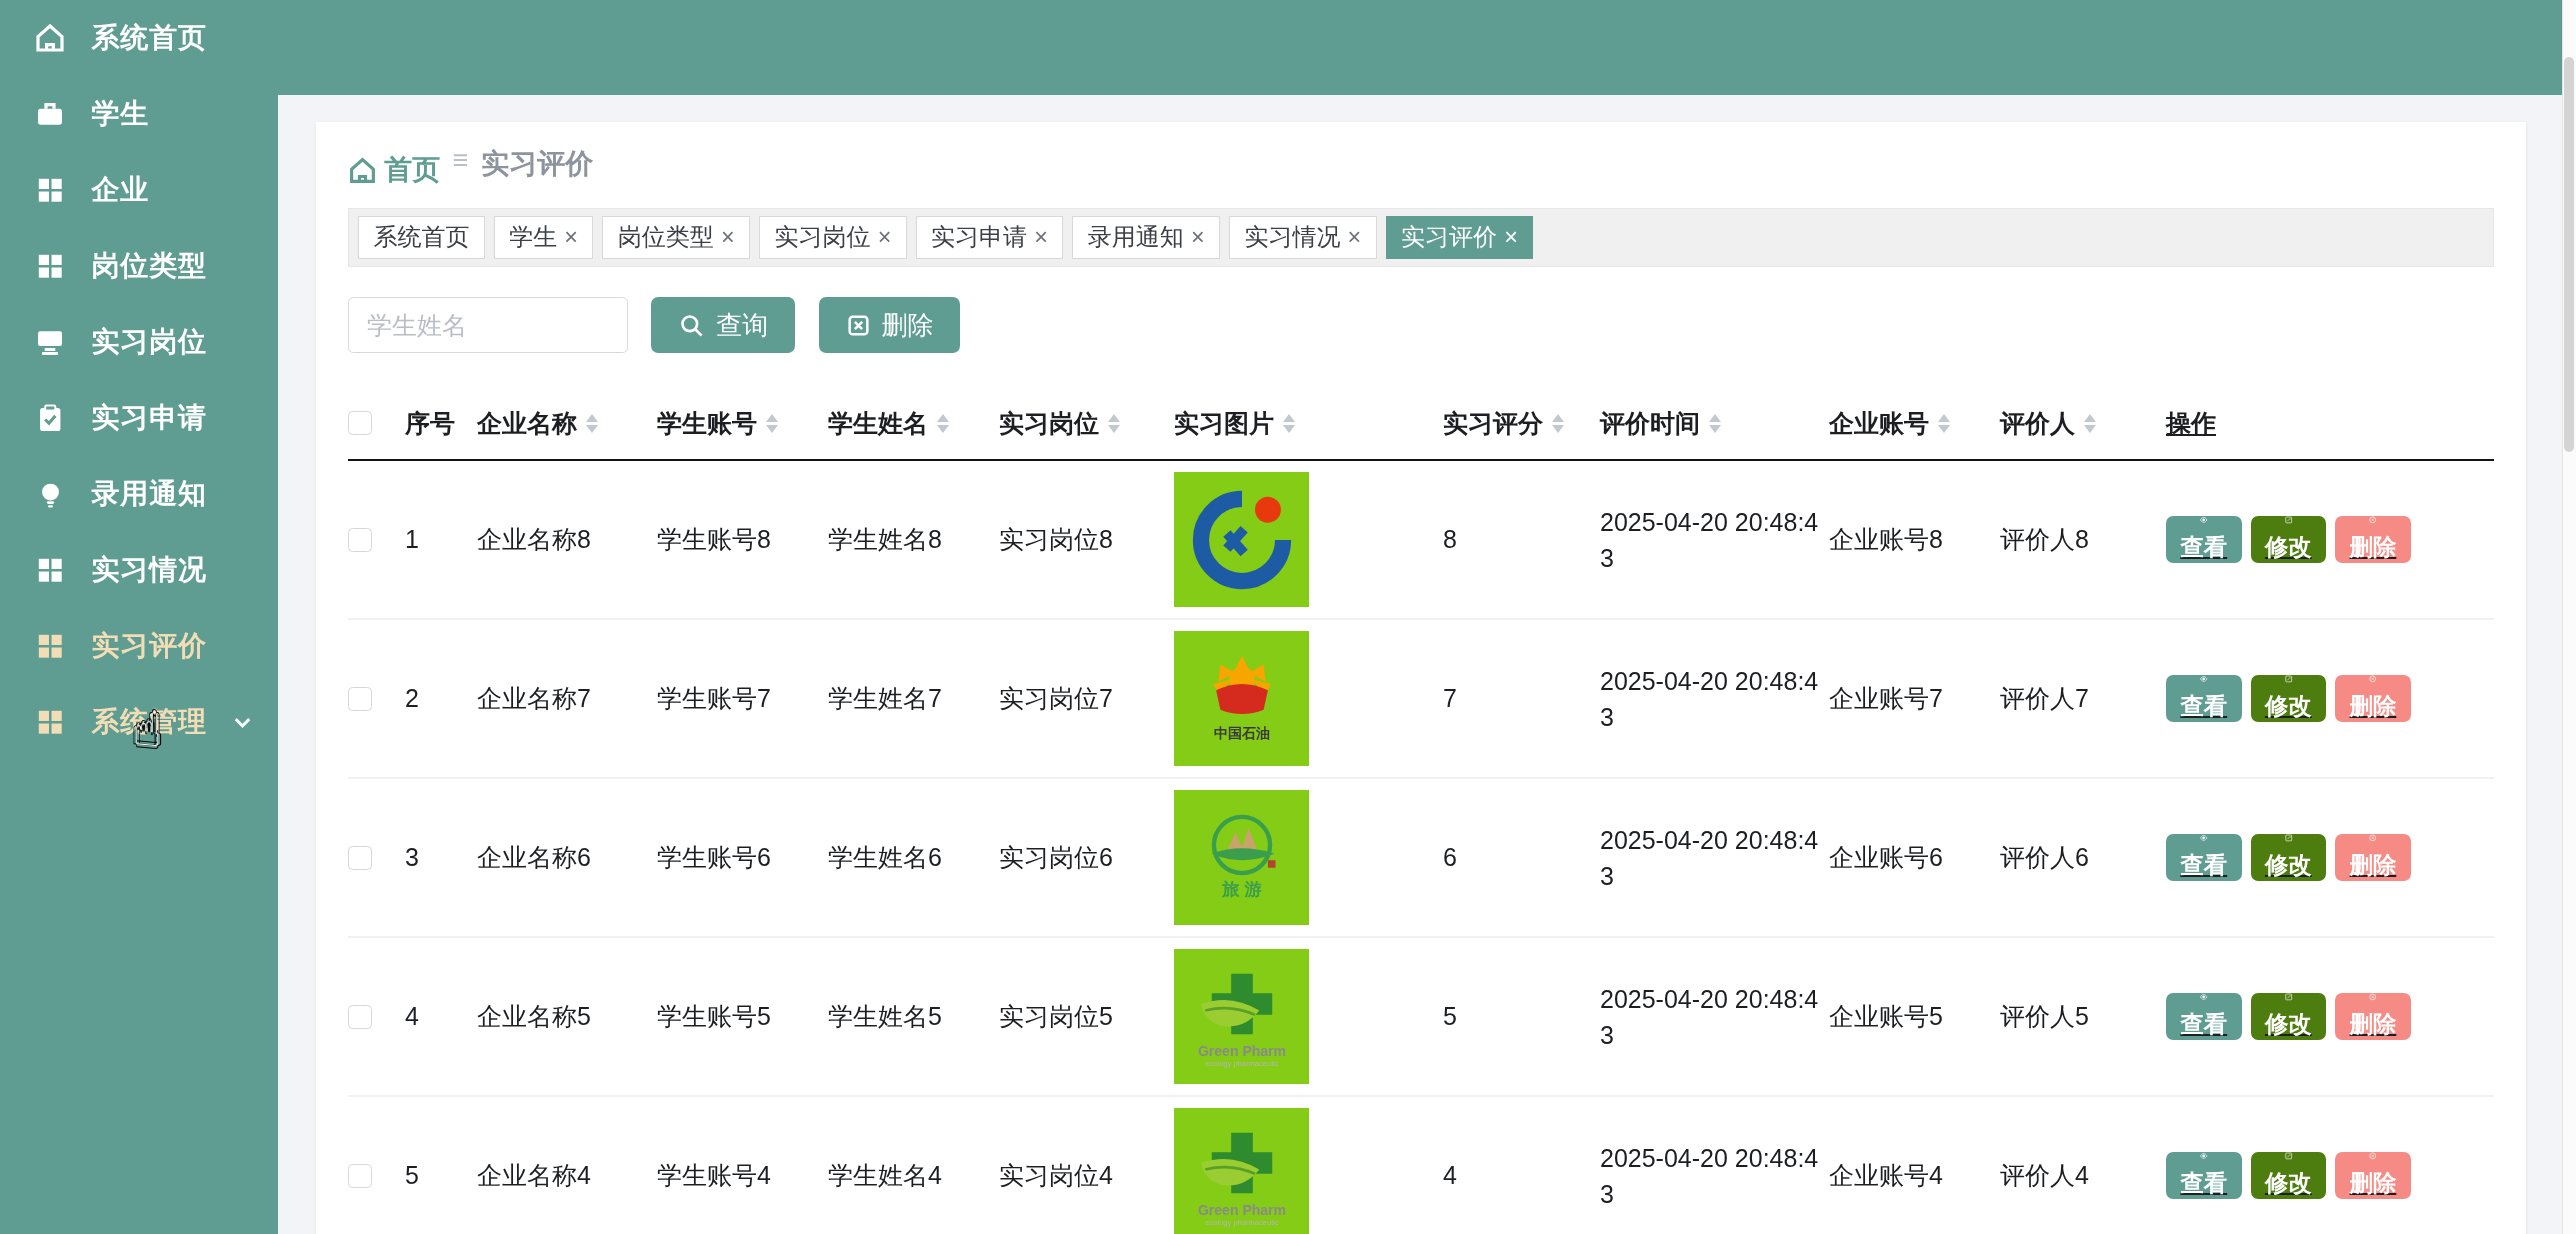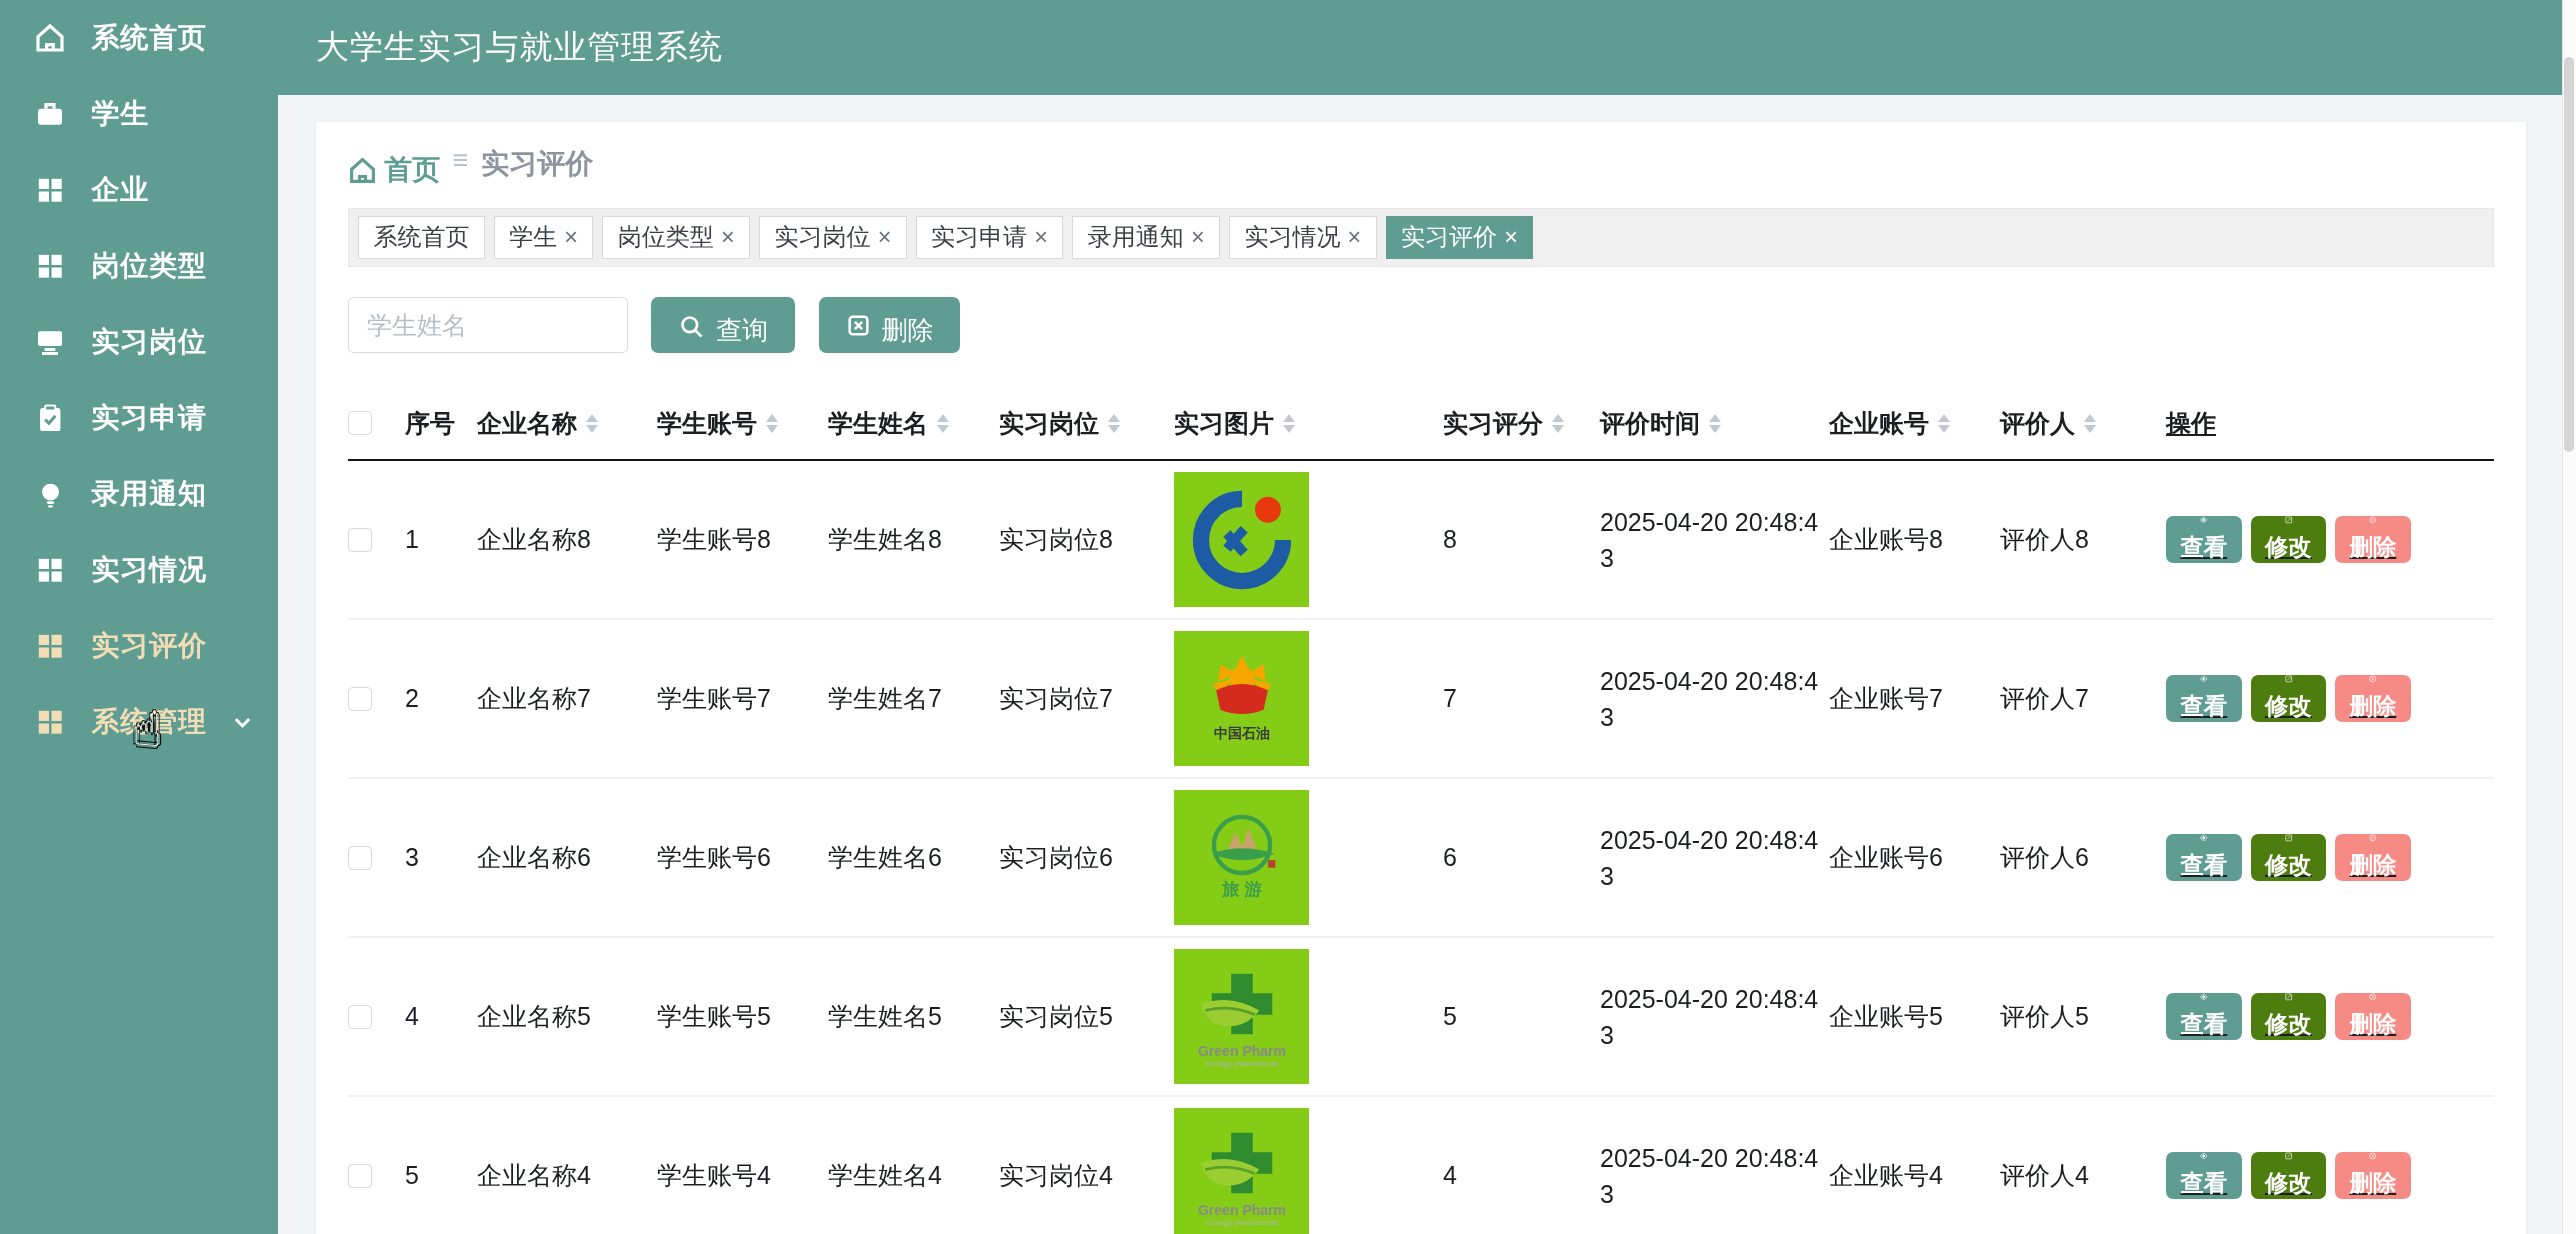--- a/index.html
+++ b/index.html
@@ -57,21 +57,21 @@
   .tab.active { background:#5f9d92; border-color:#5f9d92; color:#ffffff; }
   .tab.active .x { color:#ffffff; }
 
   
   .searchrow { margin-top:30.5px; display:flex; align-items:center; gap:23.4px; }
   .search-input { width:280px; height:56px; border:0.9px solid #d6d9de; border-radius:5.4px;
     background:#fff; font-size:25px; color:#333; padding:0 18px; outline:none;
     font-family:"Liberation Sans","DejaVu Sans",sans-serif; }
   .search-input::placeholder { color:#b9bec6; }
   .btn-teal { height:56px; border:none; border-radius:7.2px; background:#5f9d92; color:#fff;
-    font-size:26px; display:flex; align-items:flex-start; justify-content:center; gap:10.8px;
+    font-size:26px; display:flex; align-items:center; justify-content:center; gap:10.8px;
     padding:16px 27px; cursor:pointer; font-family:inherit; }
 
   
   .tbl { margin-top:34px; }
   .trow { display:flex; align-items:center; }
   .thead { height:74px; border-bottom:2.7px solid #141414; font-weight:700; color:#1c1e21; }
   .th, .td { font-size:25px; color:#1c1e21; padding-right:9px; }
   .th { display:flex; align-items:center; gap:5.4px; font-weight:700; }
   .c-check { width:57px; flex:0 0 57px; display:flex; align-items:center; }
   .c-idx { width:72px; flex:0 0 72px; }
@@ -213,21 +213,20 @@
         <svg width="27" height="27" viewBox="0 0 24 24" fill="none" stroke="#ffffff" stroke-width="2.6">
             <path d="M6 9 l6 6 l6 -6"></path>
           </svg>
       </span>
     </div>
   </div>
 
   <div class="cursor-hand">☝</div>
 
   <div class="topbar">
-    <div class="title">大学生实习与就业管理系统</div>
   </div>
 
   <div class="scrollbar">
     <div class="thumb"></div>
   </div>
 
   <div class="main">
     <div class="card">
 
       <div class="crumbs">

